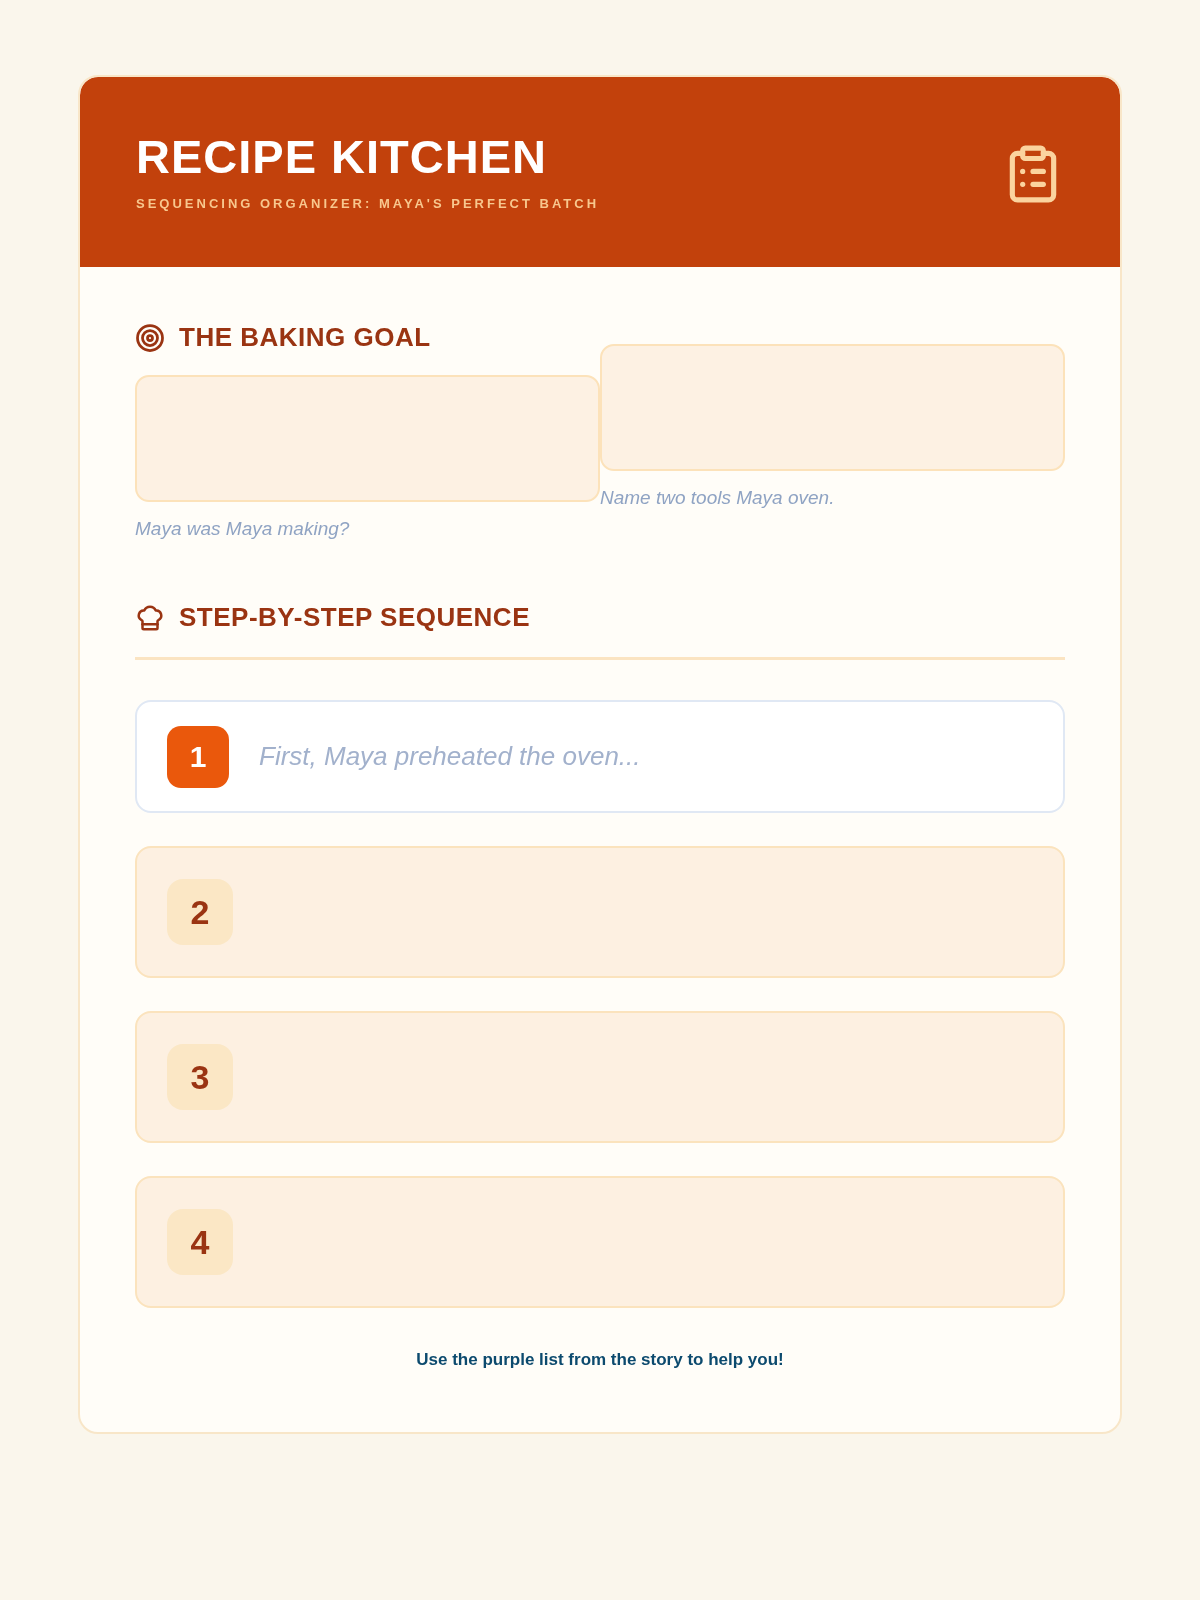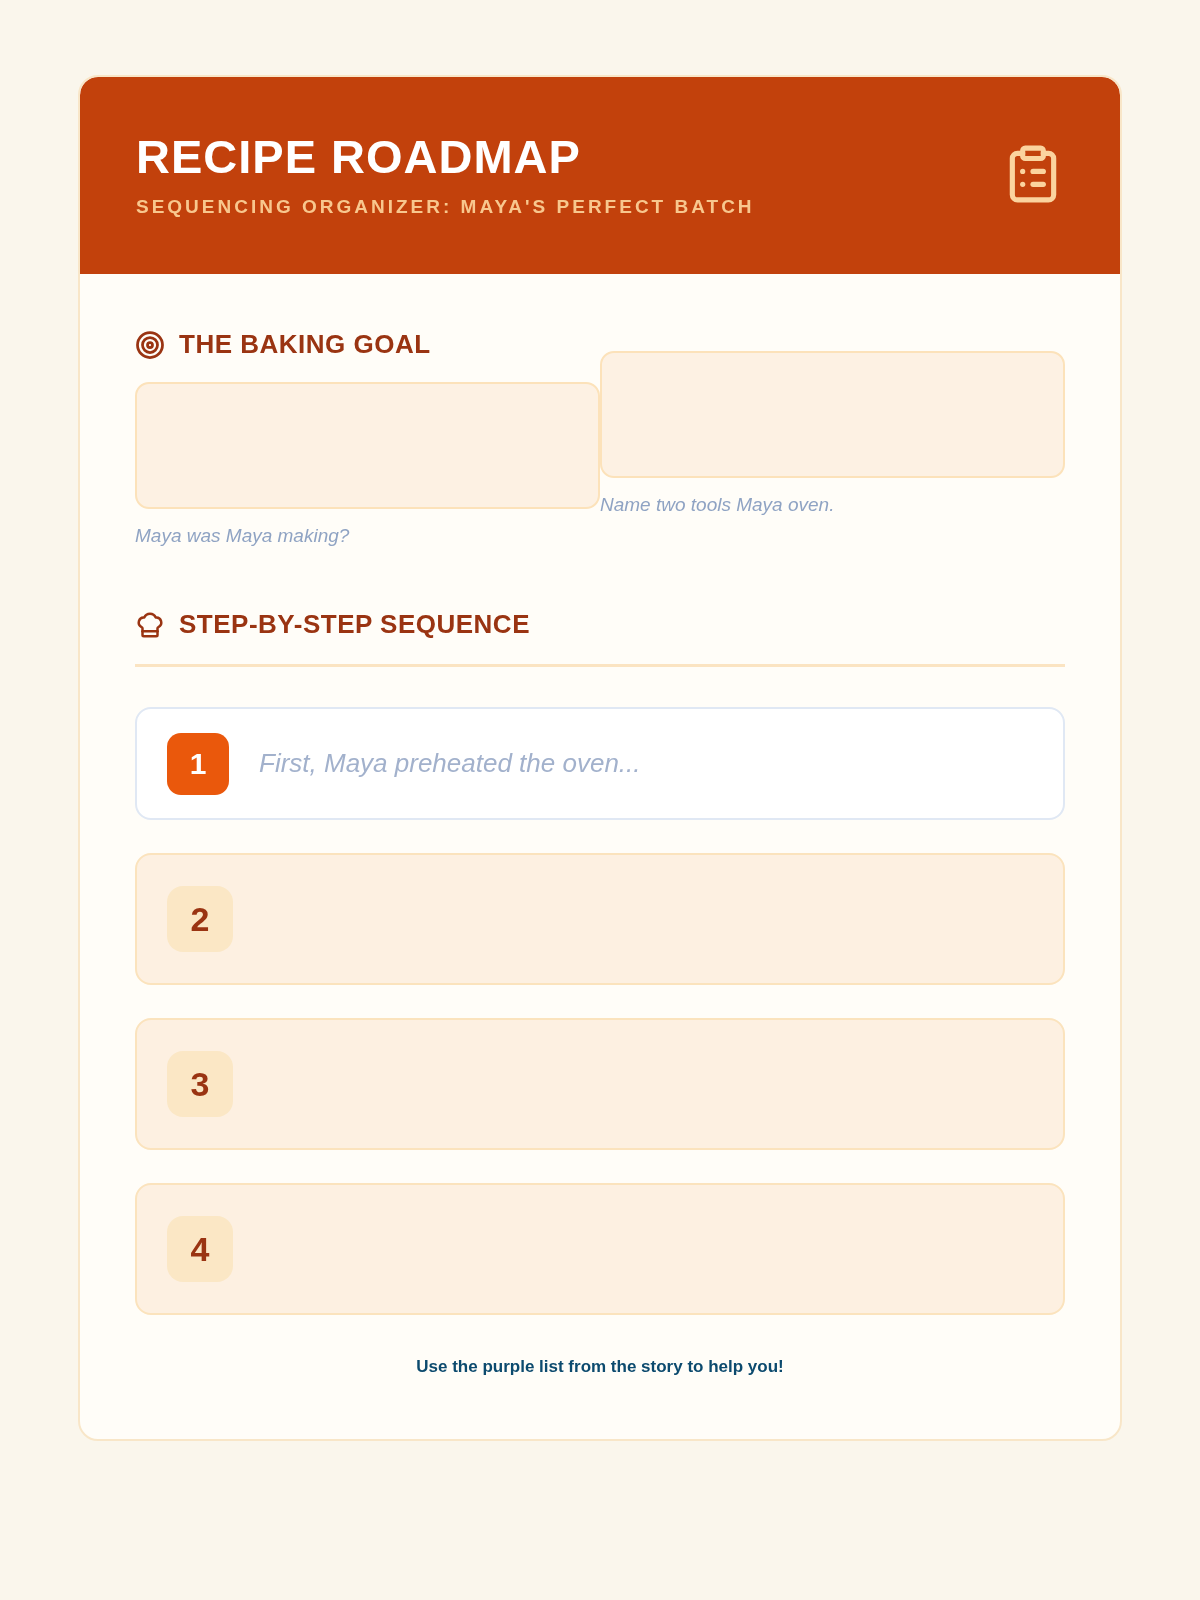--- a/index.html
+++ b/index.html
@@ -30,21 +30,21 @@
   }
   .header-title {
     color: #ffffff;
     font-size: 47px;
     font-weight: 800;
     letter-spacing: 1px;
   }
   .header-subtitle {
     margin-top: 12px;
     color: #f8c78e;
-    font-size: 19px;
+    font-size: 13px;
     font-weight: 600;
     letter-spacing: 3px;
   }
   .header-icon { margin-top: 8px; }
 
   
   .content { padding: 55px 55px 0; }
 
   .two-col {
     display: grid;
@@ -164,21 +164,21 @@
   svg { display: block; }
 </style>
 </head>
 <body>
 
 <div class="page">
   <div class="card">
 
     <div class="header">
       <div>
-        <div class="header-title">RECIPE ROADMAP</div>
+        <div class="header-title">RECIPE KITCHEN</div>
         <div class="header-subtitle">SEQUENCING ORGANIZER: MAYA'S PERFECT BATCH</div>
       </div>
       <div class="header-icon">
         <svg width="62" height="74" viewBox="0 0 24 24" fill="none" stroke="#fbd39e" stroke-width="2" stroke-linecap="round" stroke-linejoin="round">
           <rect x="8" y="2" width="8" height="4" rx="1"></rect>
           <path d="M16 4h2a2 2 0 0 1 2 2v14a2 2 0 0 1-2 2H6a2 2 0 0 1-2-2V6a2 2 0 0 1 2-2h2"></path>
           <path d="M12 11h4"></path>
             <path d="M12 16h4"></path>
           <path d="M8 11h.01"></path>
             <path d="M8 16h.01"></path>

